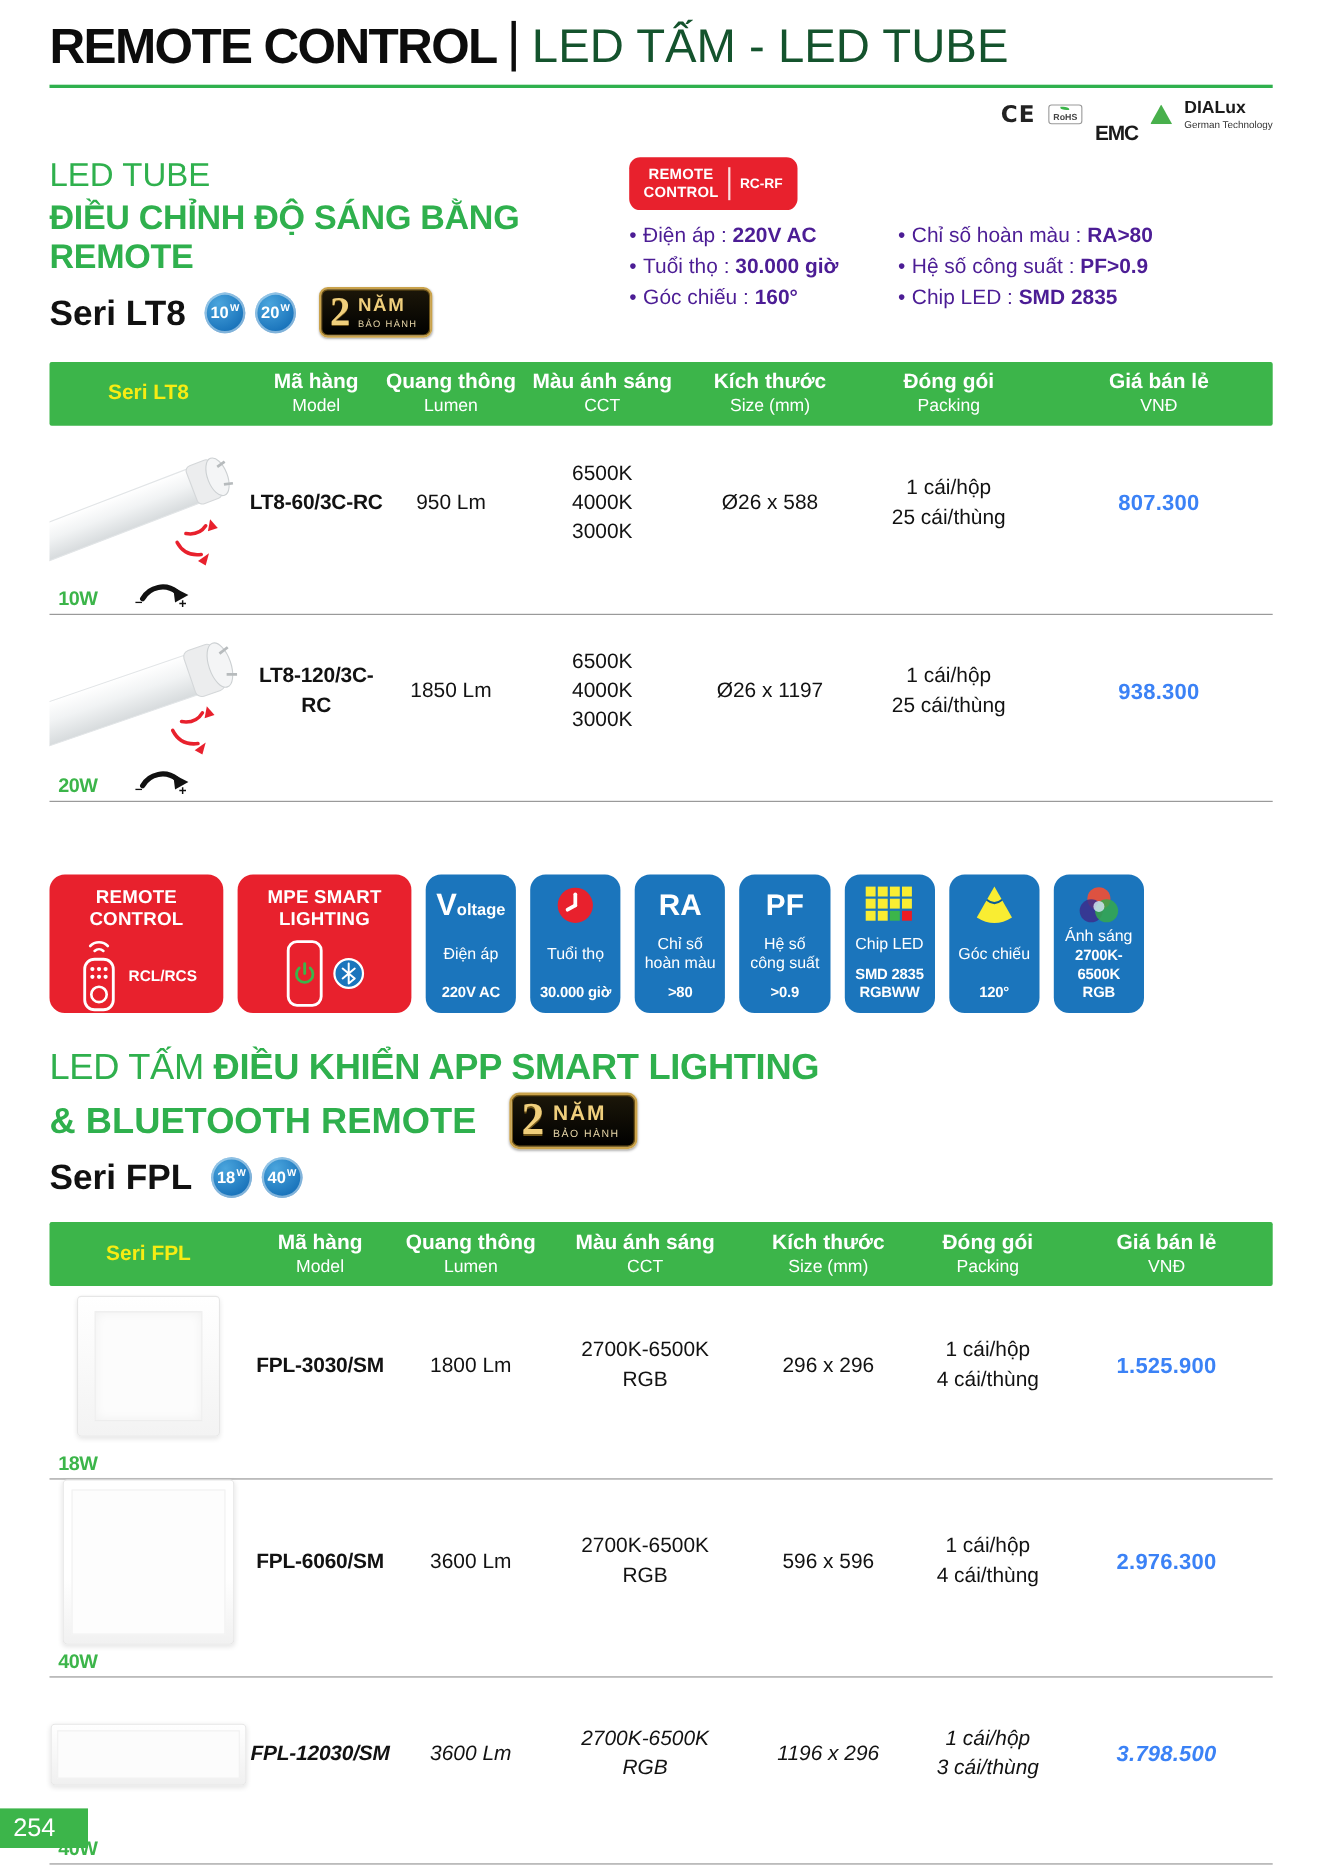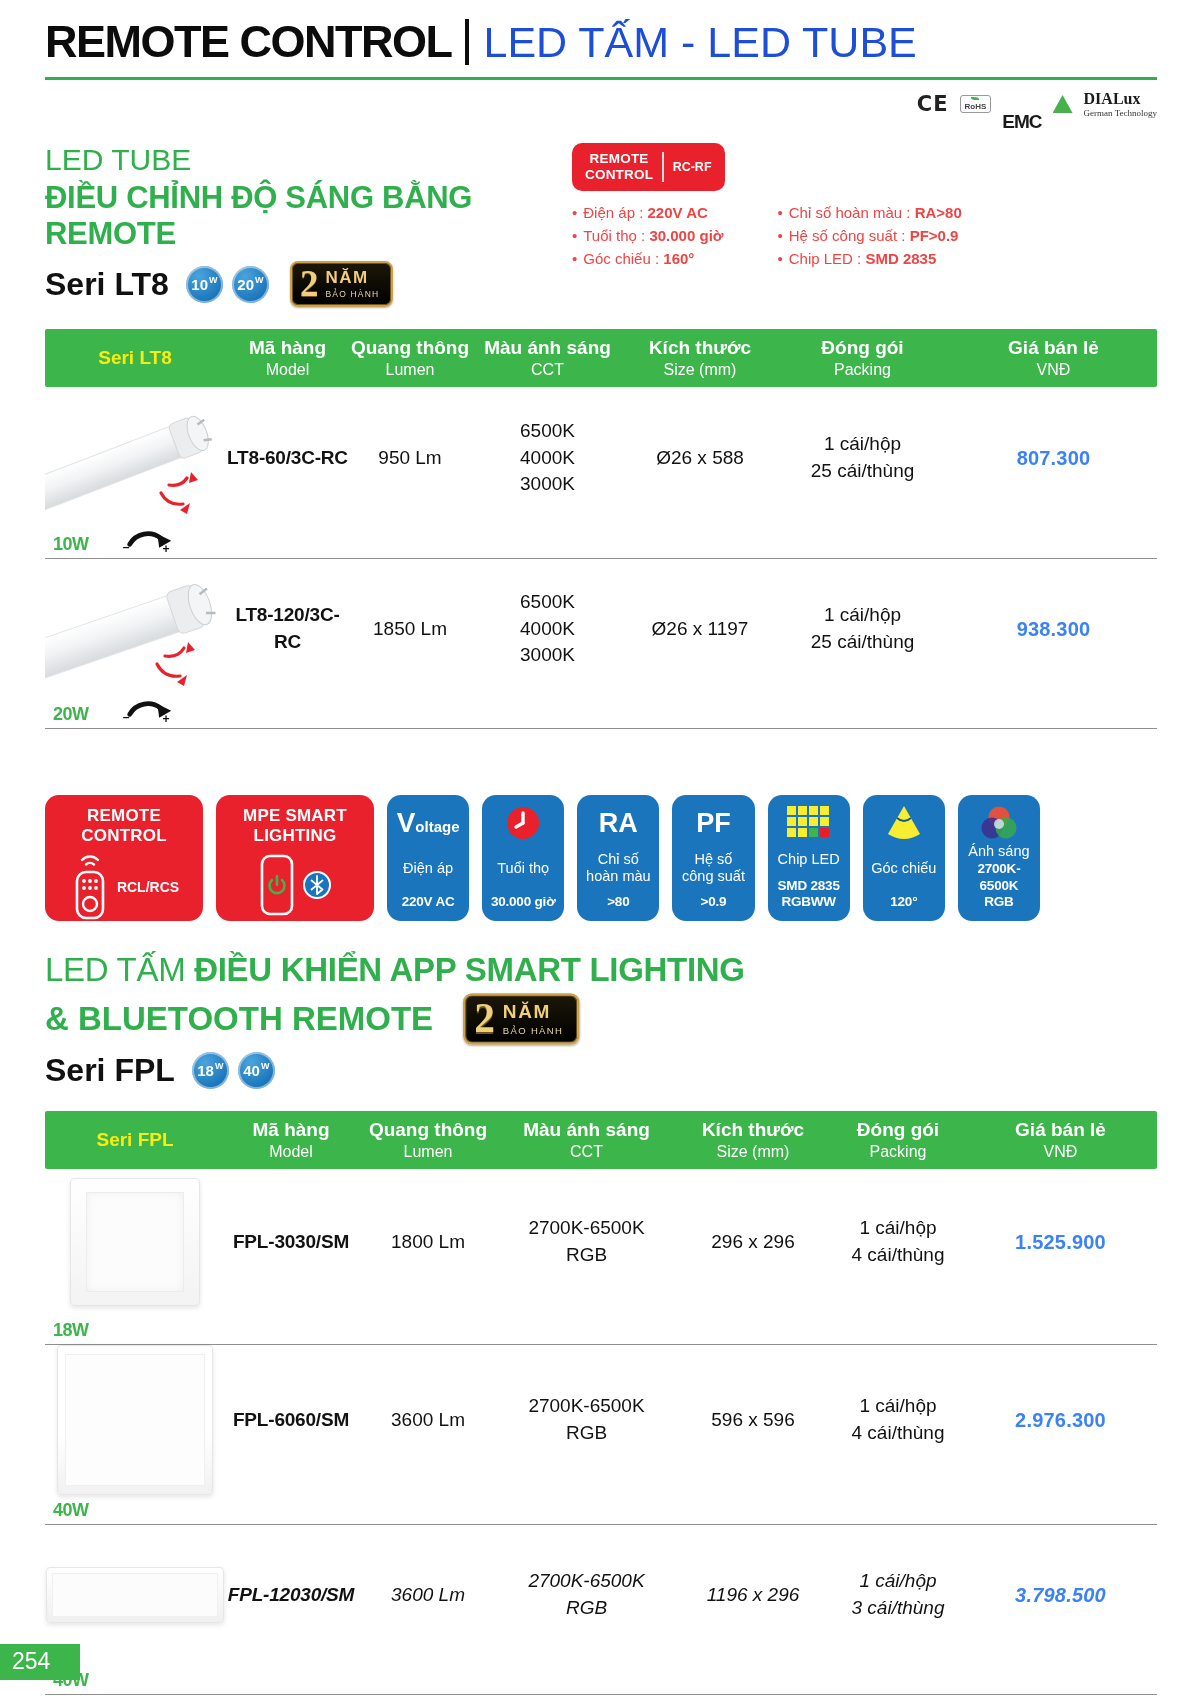--- a/index.html
+++ b/index.html
@@ -7,31 +7,31 @@
   body {
     width:1200px; height:1697px; position:relative; overflow:hidden;
     font-family:"Liberation Sans", sans-serif; color:#121212;
   }
   .content { padding:0 43px 0 45px; }
 
   
   .header-row { display:flex; align-items:center; gap:14px; margin-top:16px; }
   .header-black { font-size:45px; font-weight:800; letter-spacing:-1.5px; color:#0c0c0c; }
   .header-sep { width:4px; height:46px; background:#0c0c0c; }
-  .header-green { font-size:43px; font-weight:500; color:#1d4ed8; }
+  .header-green { font-size:43px; font-weight:500; color:#14532d; }
   .header-rule { height:3px; background:#2fb04d; margin-top:9px; }
 
   .certs { display:flex; justify-content:flex-end; align-items:center; gap:11px; margin-top:9px; height:30px; }
   .ce-mark { font-size:21px; font-weight:700; letter-spacing:1px; color:#222; font-family:"DejaVu Sans", sans-serif; }
   .rohs-box { border:1px solid #999; border-radius:3px; padding:1px 4px; display:flex; align-items:center; gap:2px; height:18px;flex-direction:column; }
   .rohs-leaf { width:8px; height:8px; background:#3cb54a; border-radius:0 70% 0 70%; display:inline-block; }
   .rohs-txt { font-size:8px; font-weight:700; color:#444; }
   .emc-txt { font-size:19px; font-weight:800; letter-spacing:-1px; color:#1a1a1a;margin-top:36px; }
   .tri { width:20px; height:18px; background:#48b04c; clip-path:polygon(50% 0, 0 100%, 100% 100%); display:flex; align-items:flex-end; justify-content:center; color:#fff; font-size:8px; }
-  .dialux { line-height:1; text-align:left;font-family:Liberation Serif, serif; }
+  .dialux { line-height:1; text-align:left; }
   .dialux .dl1 { font-size:16px; font-weight:700; color:#1a1a1a; }
   .dialux .dl2 { font-size:9px; color:#333; margin-top:2px; }
 
   
   .sec1 { display:flex; margin-top:24px; }
   .sec1-left { width:527px; }
   .kicker { color:#2fb04d; font-size:30px; font-weight:400; }
   .sec-title { color:#2fb04d; font-size:31px; font-weight:800; margin-top:3px; letter-spacing:-.3px; }
   .series-row { display:flex; align-items:center; gap:9px; margin-top:9px; }
   .series-name { font-size:32px; font-weight:800; color:#111; margin-right:8px; }
@@ -50,21 +50,21 @@
   .warranty .nam { color:#f0cf7c; font-weight:800; font-size:17px; letter-spacing:1.5px; }
   .warranty .bh  { color:#e7d6a8; font-size:8.5px; margin-top:4px; letter-spacing:1.2px; }
 
   .sec1-right { flex:1; }
   .rc-badge { background:#e8212d; border-radius:10px; color:#fff; display:inline-flex; align-items:center; gap:9px; padding:8px 13px; }
   .rc-badge .lines { text-align:center; font-weight:800; font-size:13.5px; line-height:1.2; letter-spacing:.2px; }
   .rc-badge .vline { width:1.5px; height:30px; background:rgba(255,255,255,.85); }
   .rc-badge .code { font-weight:800; font-size:12.5px; }
   .specs { display:flex; gap:54px; margin-top:13px; }
   .spec-col { display:flex; flex-direction:column; gap:6px; }
-  .spec-line { font-size:15px; color:#ef4444; white-space:nowrap; }
+  .spec-line { font-size:19px; color:#4c1d95; white-space:nowrap; }
   .spec-line .bullet { margin-right:6px; }
   .spec-line b { font-weight:700; }
 
   
   .grid-t1, .grid-t2 { display:grid; }
   .grid-t1 { grid-template-columns:180px 125px 120px 155px 150px 175px 1fr; }
   .grid-t2 { grid-template-columns:180px 132px 142px 175px 158px 132px 1fr; }
   .cat-head { background:#3cb54a; height:58px; align-items:center; border-radius:2px; margin-top:22px; }
   .th { text-align:center; color:#fff; line-height:1.2; }
   .th .vi { font-size:19px; font-weight:700; }

